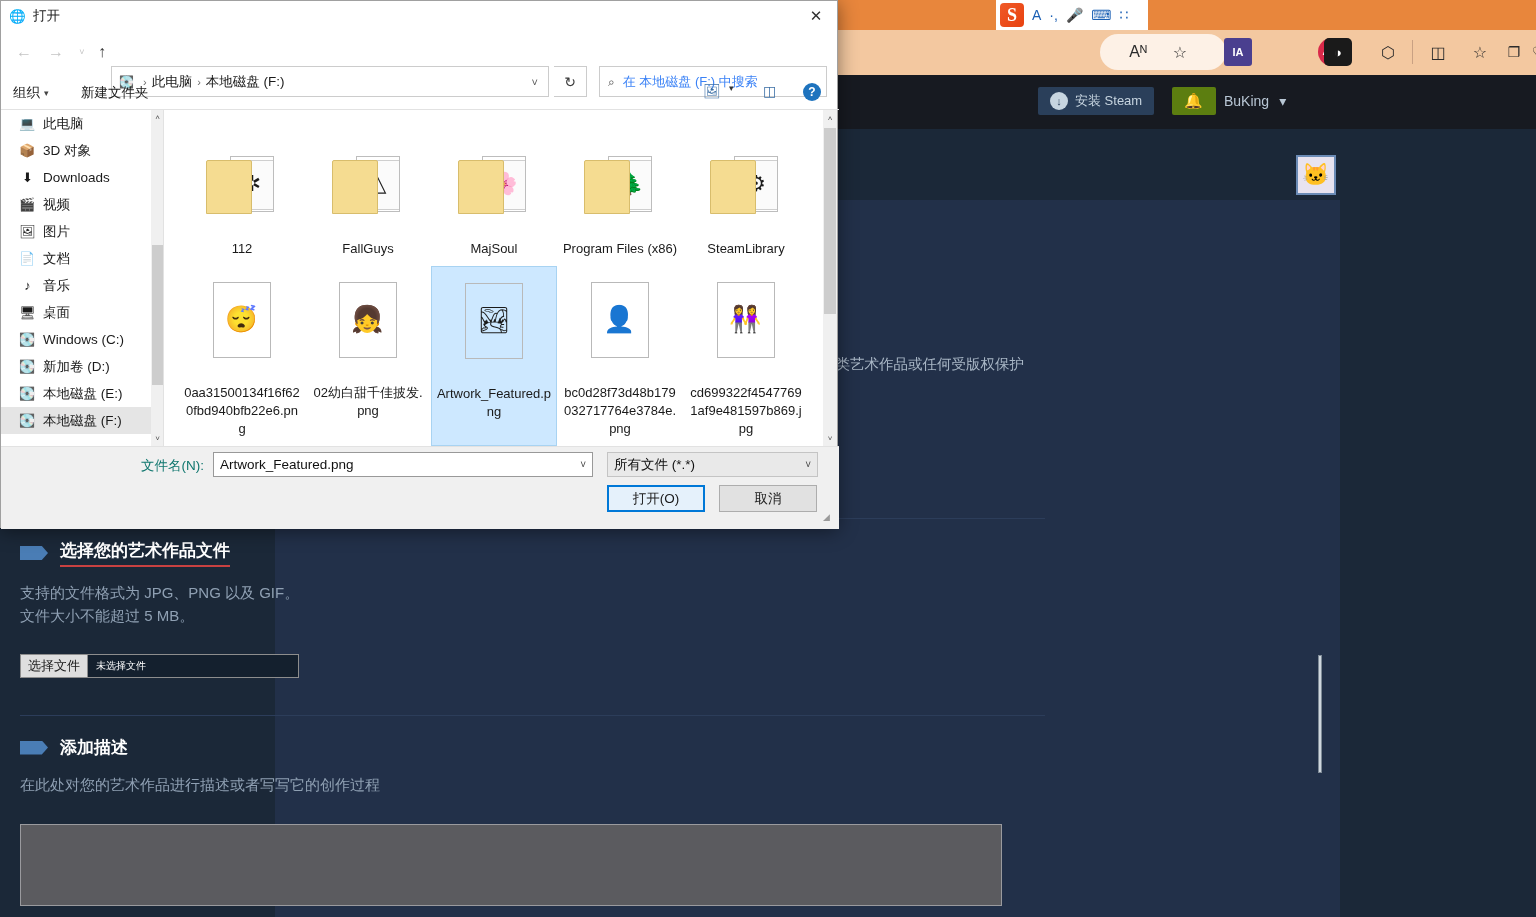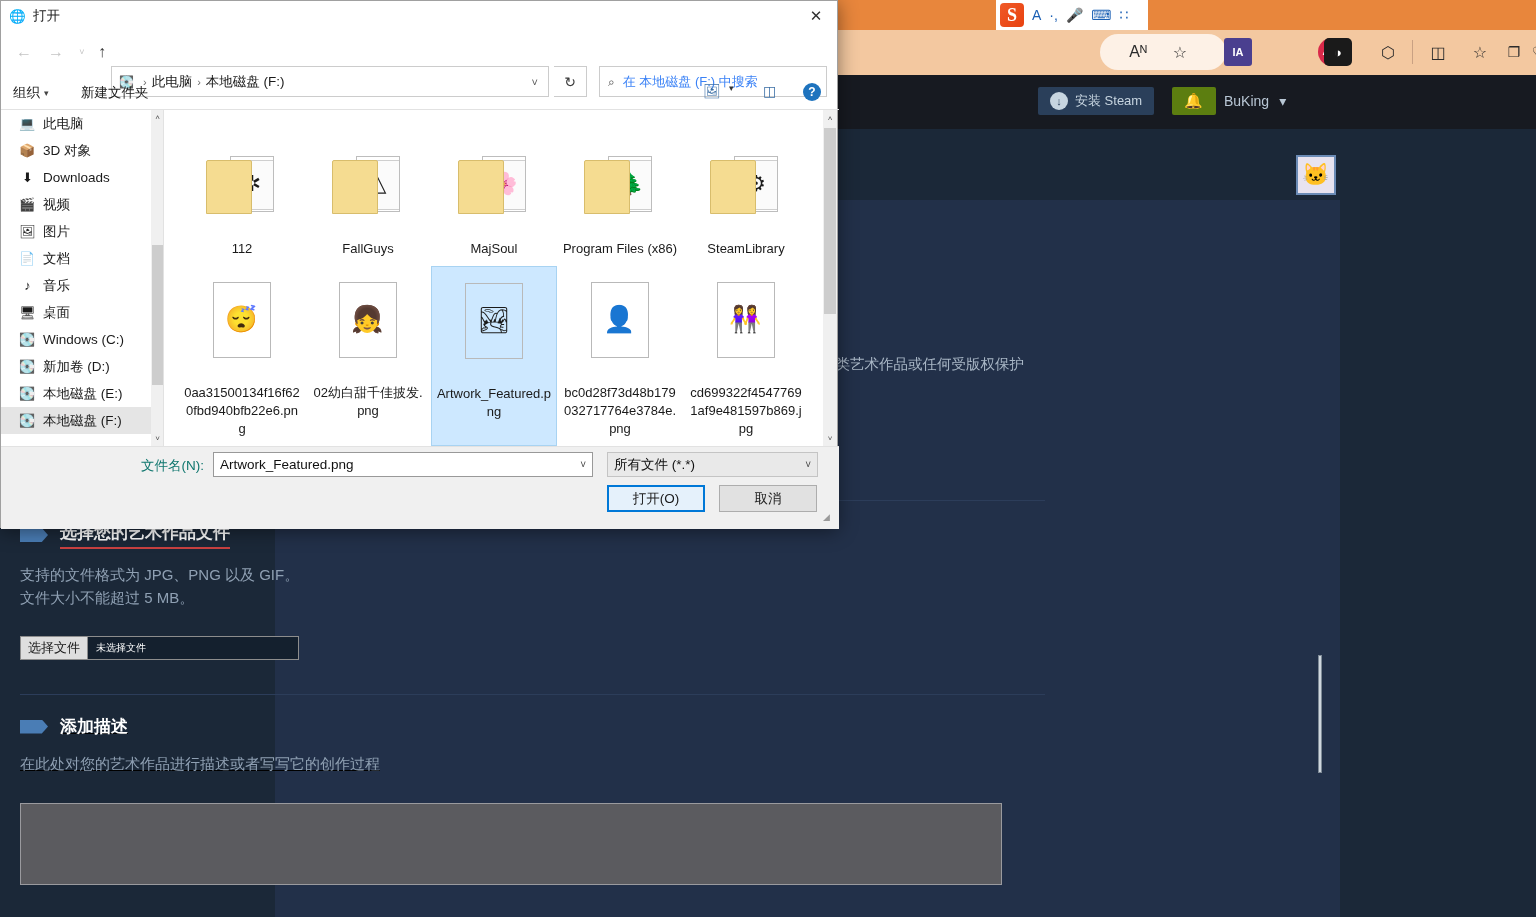--- a/index.html
+++ b/index.html
@@ -373,36 +373,36 @@
     </div>
 
     <div class="steam-avatar">🐱</div>
 
     <div class="steam-content-panel"></div>
 
     <div class="steam-body-text" style="top:204px;">资料的艺术作品区找到该功能。</div>
     <div class="steam-body-text" style="top:242px;">动他们来发布它。</div>
     <div class="steam-body-text" style="top:280px;">义，色情或裸露，以及暴力内容。请举报此类艺术作品或任何受版权保护</div>
 
-    <div class="steam-section" style="top:425px;">
+    <div class="steam-section" style="top:443px;">
       <div class="section-head">
         <span class="section-flag"></span>
         <span class="section-title underlined">选择您的艺术作品文件</span>
       </div>
       <div class="section-sub">
         <div>支持的文件格式为 JPG、PNG 以及 GIF。</div>
         <div>文件大小不能超过 5 MB。</div>
       </div>
       <div class="file-input-row">
         <span class="file-input-btn">选择文件</span>
         <span class="file-input-text">未选择文件</span>
       </div>
     </div>
 
-    <div class="steam-section" style="top:619px;text-decoration:underline;">
+    <div class="steam-section" style="top:640px;">
       <div class="section-head">
         <span class="section-flag"></span>
         <span class="section-title">添加描述</span>
       </div>
       <div class="section-sub">在此处对您的艺术作品进行描述或者写写它的创作过程</div>
       <div class="desc-textarea"></div>
     </div>
 
     <div class="panel-scrollbar"></div>
   </div>

